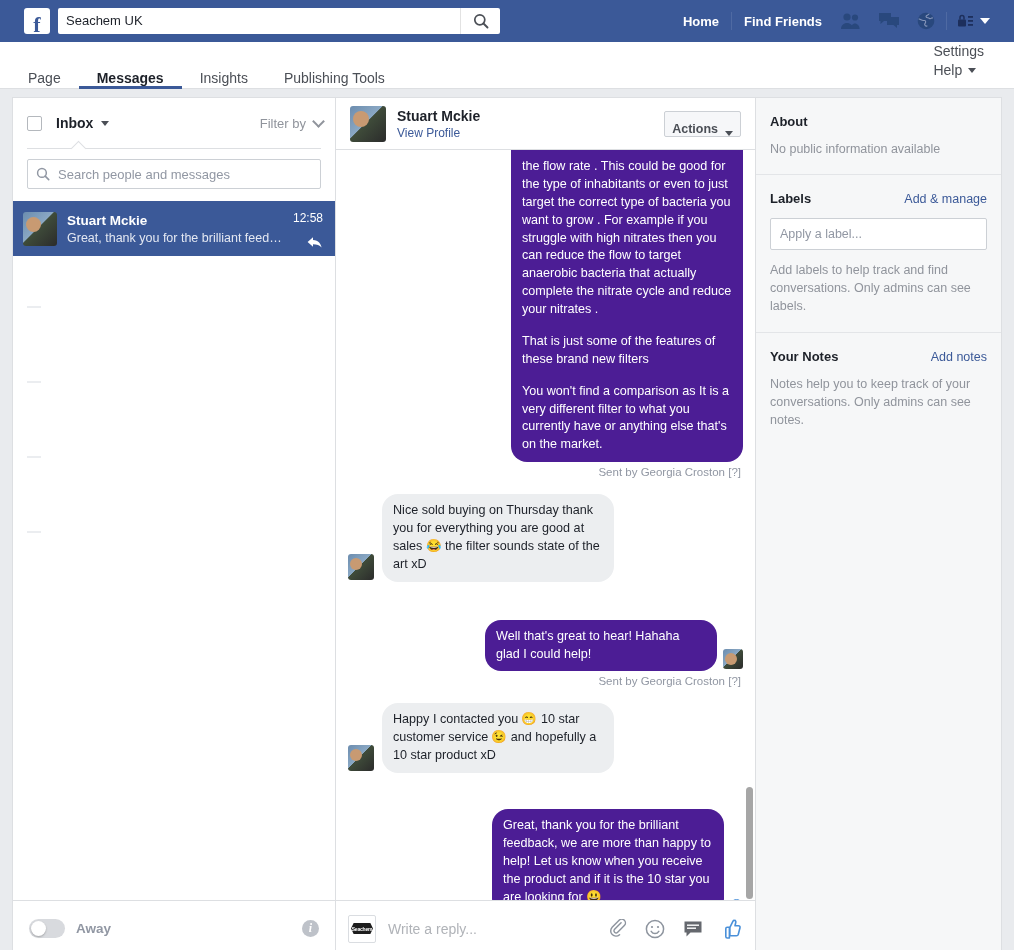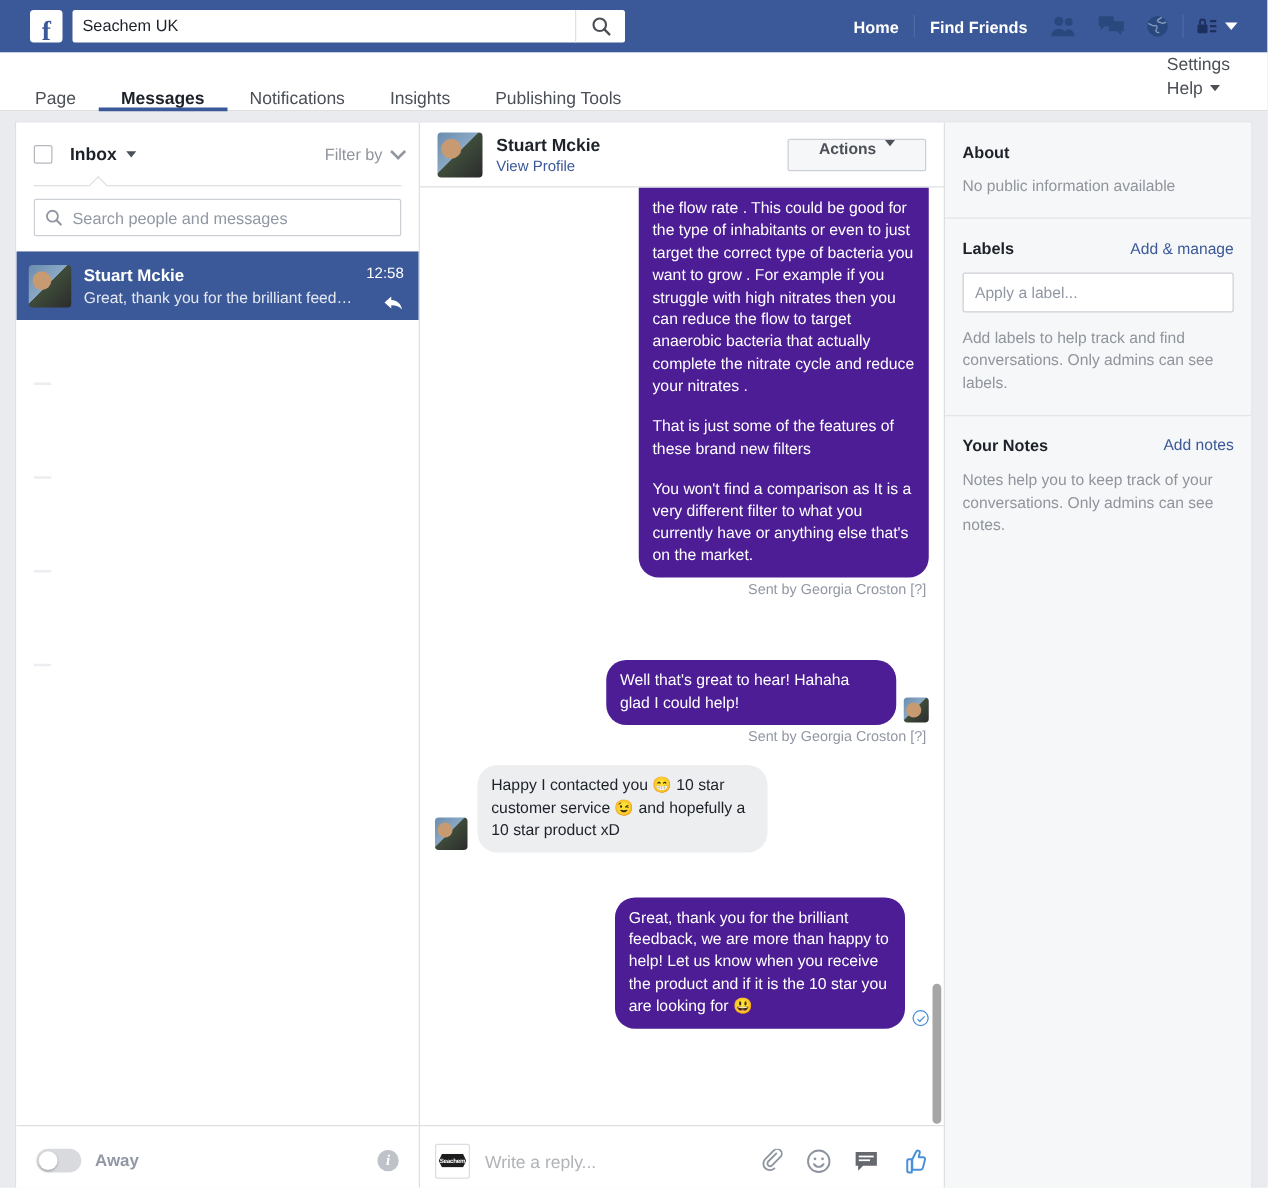--- a/index.html
+++ b/index.html
@@ -219,24 +219,24 @@
     position: relative; overflow: hidden;
   }
   .th-avatar::after {
     content: ""; position: absolute; left: 3px; top: 5px;
     width: 16px; height: 16px; border-radius: 50%; background: #c89a72;
   }
   .th-meta { margin-left: 11px; }
   .th-name { font-size: 14px; font-weight: bold; color: #1d2129; }
   .th-sub { font-size: 12px; color: #3b5998; cursor: pointer; margin-top: 2px; }
   .actions-btn {
-    margin-left: auto; height: 26px; padding: 0 24px;
+    margin-left: auto; height: 26px; padding: 0 7px;
     border: 1px solid #ccd0d5; border-radius: 2px;
     background: #f6f7f9; font-size: 12.5px; color: #4b4f56;
-    display: flex; align-items: flex-start; cursor: pointer; font-weight: 600;
+    display: flex; align-items: flex-end; cursor: pointer; font-weight: 600;
   }
   .actions-btn .mini-caret {
     width: 0; height: 0; border-left: 4px solid transparent;
     border-right: 4px solid transparent; border-top: 5px solid #4b4f56;
     margin-left: 7px;
   }
 
   .msg-scroll {
     flex: 1; position: relative; overflow: hidden; padding: 0 12px;
   }
@@ -302,21 +302,21 @@
   .reply-input {
     flex: 1; border: 0; outline: 0; margin-left: 12px;
     font-size: 14px; color: #1d2129;
     font-family: "Liberation Sans", sans-serif;
   }
   .reply-input::placeholder { color: #b0b3b8; }
 
   
   .right-pane { flex: 1; background: #f6f7f8; display: flex; flex-direction: column; }
   .rp-section { padding: 16px 14px 16px 14px; border-bottom: 1px solid #e3e5e8; }
-  .rp-head { display: flex; align-items: center; }
+  .rp-head { display: flex; align-items: flex-end; }
   .rp-title { font-size: 13px; font-weight: bold; color: #1d2129; }
   .rp-action {
     margin-left: auto; font-size: 12.5px; color: #3b5998; cursor: pointer;
   }
   .rp-sub { font-size: 12.5px; color: #90949c; margin-top: 11px; line-height: 1.45; }
   .label-input {
     margin-top: 12px; height: 32px; background: #fff;
     border: 1px solid #ccd0d5; border-radius: 2px;
     display: flex; align-items: center; padding: 0 9px;
   }
@@ -384,23 +384,20 @@
 
 <div class="pagebar">
   <div class="pagebar-left">
     <div class="ptab">
       <span>Page</span>
     </div>
     <div class="ptab active">
       <span>Messages</span>
     </div>
     <div class="ptab">
-      <span>Notifications</span>
-    </div>
-    <div class="ptab">
       <span>Insights</span>
     </div>
     <div class="ptab">
       <span>Publishing Tools</span>
     </div>
   </div>
   <div class="pagebar-right">
     <div class="ptab">
       <span>Settings</span>
     </div>
@@ -482,20 +479,26 @@
 
         <div class="msg-row out">
           <div class="bubble out clip-top" style="max-width:232px;">
             <p>the flow rate . This could be good for the type of inhabitants or even to just target the correct type of bacteria you want to grow . For example if you struggle with high nitrates then you can reduce the flow to target anaerobic bacteria that actually complete the nitrate cycle and reduce your nitrates .</p>
             <p>That is just some of the features of these brand new filters</p>
             <p>You won't find a comparison as It is a very different filter to what you currently have or anything else that's on the market.</p>
           </div>
         </div>
         <div class="sent-by">Sent by Georgia Croston [?]</div>
 
+        <div class="msg-row in">
+          <div class="m-avatar"></div>
+          <div class="bubble in">
+            <p>Nice sold buying on Thursday thank you for everything you are good at sales 😂 the filter sounds state of the art xD</p>
+          </div>
+        </div>
         <div style="height:34px"></div>
 
         <div class="msg-row out">
           <div class="bubble out">
             <p>Well that's great to hear! Hahaha glad I could help!</p>
           </div>
           <div class="m-avatar" style="margin-left:6px;width:20px;height:20px;"></div>
         </div>
         <div class="sent-by">Sent by Georgia Croston [?]</div>
 

